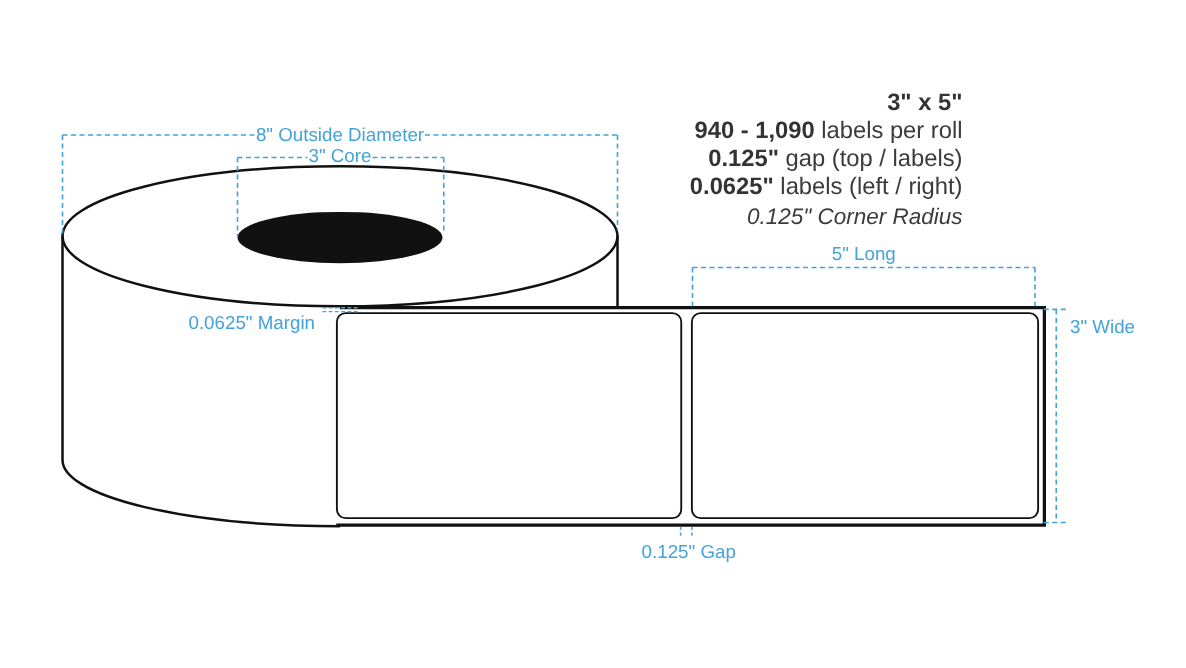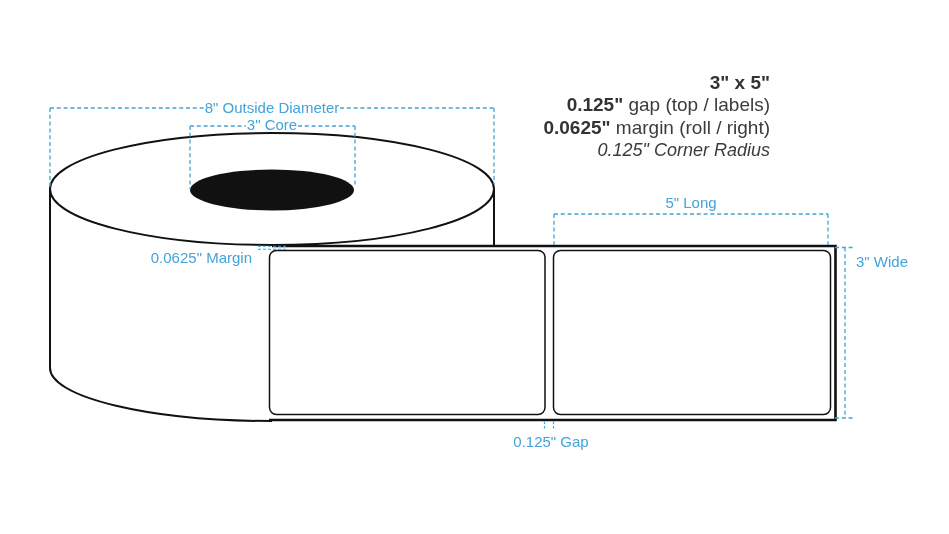--- a/index.html
+++ b/index.html
@@ -108,23 +108,26 @@
       <line x1="553.5" y1="421.5" x2="553.5" y2="430.5"></line>
     </g>
     <text class="dim-text" x="551" y="446.5" text-anchor="middle">0.125" Gap</text>
   </svg>
 
   <div class="specs">
     <div class="row-title">
       <span>3" x 5"</span>
     </div>
     <div>
+      <span class="val">940 - 1,090</span><span> labels per roll</span>
+    </div>
+    <div>
       <span class="val">0.125"</span><span> gap (top / labels)</span>
     </div>
     <div>
-      <span class="val">0.0625"</span><span> margin (roll / right)</span>
+      <span class="val">0.0625"</span><span> labels (left / right)</span>
     </div>
     <div class="row-italic">
       <span>0.125" Corner Radius</span>
     </div>
   </div>
 
 </div>
 
 </body></html>

